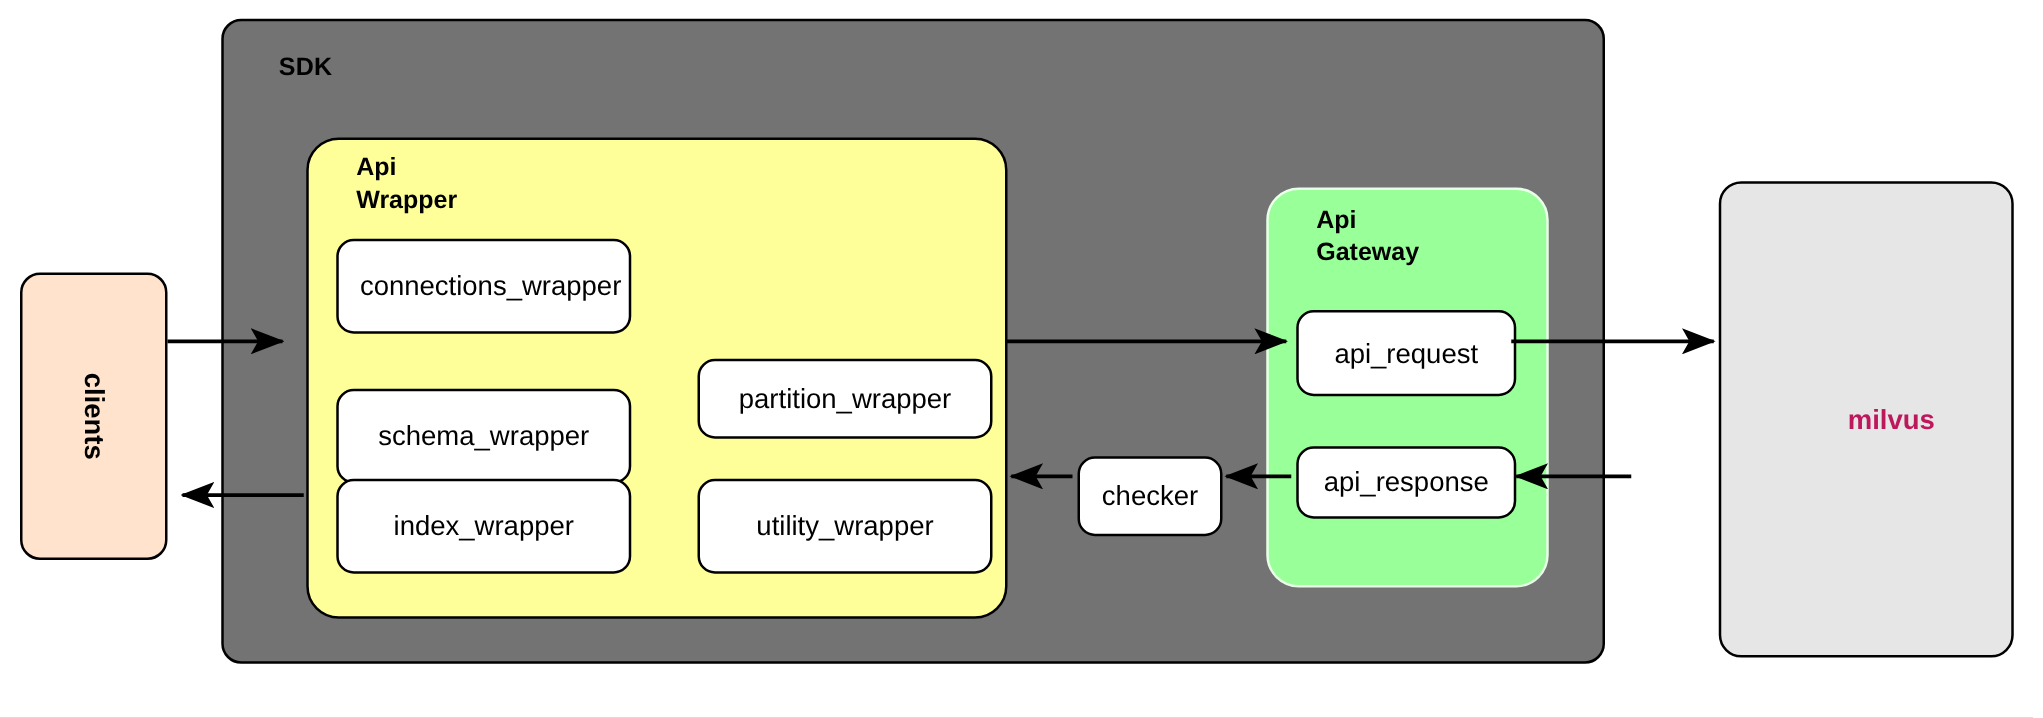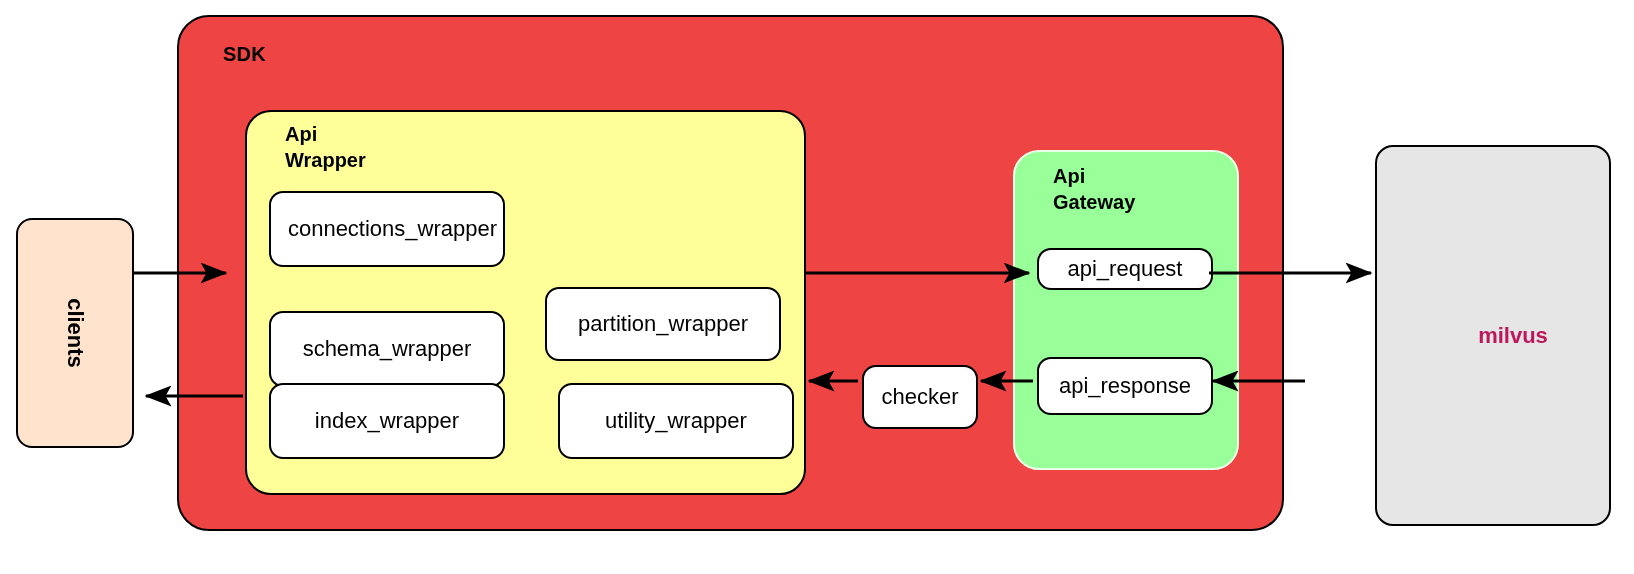--- a/index.html
+++ b/index.html
@@ -27,23 +27,23 @@
     align-items: center;
     justify-content: center;
   }
 
   
   .sdk-container {
     left: 177px;
     top: 15px;
     width: 1107px;
     height: 516px;
-    background: #ef4444;
-    border: 2px solid #000000;
-    border-radius: 32px;
+    background: #737373;
+    border: 2px solid #000000;
+    border-radius: 16px;
     display: block;
   }
   .sdk-label {
     position: absolute;
     left: 44px;
     top: 26px;
     font-size: 20px;
     font-weight: bold;
     color: #000000;
     letter-spacing: 0.2px;
@@ -165,41 +165,41 @@
       <div class="apiwrapper-label">Api
 Wrapper</div>
 
       <div class="node leaf-box" style="left:22px; top:79px; width:236px; height:76px;padding-left:11px;">
         <span>connections_wrapper</span>
       </div>
 
       <div class="node leaf-box" style="left:22px; top:175px; width:236px; height:76px;margin-top:24px;">
         <span>schema_wrapper</span>
       </div>
-      <div class="node leaf-box" style="left:298px; top:175px; width:236px; height:74px;">
+      <div class="node leaf-box" style="left:311px; top:175px; width:236px; height:64px;">
         <span>partition_wrapper</span>
       </div>
 
       <div class="node leaf-box" style="left:311px; top:271px; width:236px; height:76px;">
         <span>utility_wrapper</span>
       </div>
       <div class="node leaf-box" style="left:22px; top:271px; width:236px; height:76px;">
         <span>index_wrapper</span>
       </div>
     </div>
 
     <div class="node leaf-box" style="left:683px; top:348px; width:116px; height:64px;">
       <span>checker</span>
     </div>
 
     <div class="node apigateway-container" style="left:834px; top:133px;">
       <div class="apigateway-label">Api
 Gateway</div>
 
-      <div class="node leaf-box" style="left:22px; top:96px; width:176px; height:42px;">
+      <div class="node leaf-box" style="left:22px; top:96px; width:176px; height:69px;">
         <span>api_request</span>
       </div>
       <div class="node leaf-box" style="left:22px; top:205px; width:176px; height:58px;">
         <span>api_response</span>
       </div>
     </div>
   </div>
 
   <div class="node milvus-box">
     <span class="milvus-label">milvus</span>

